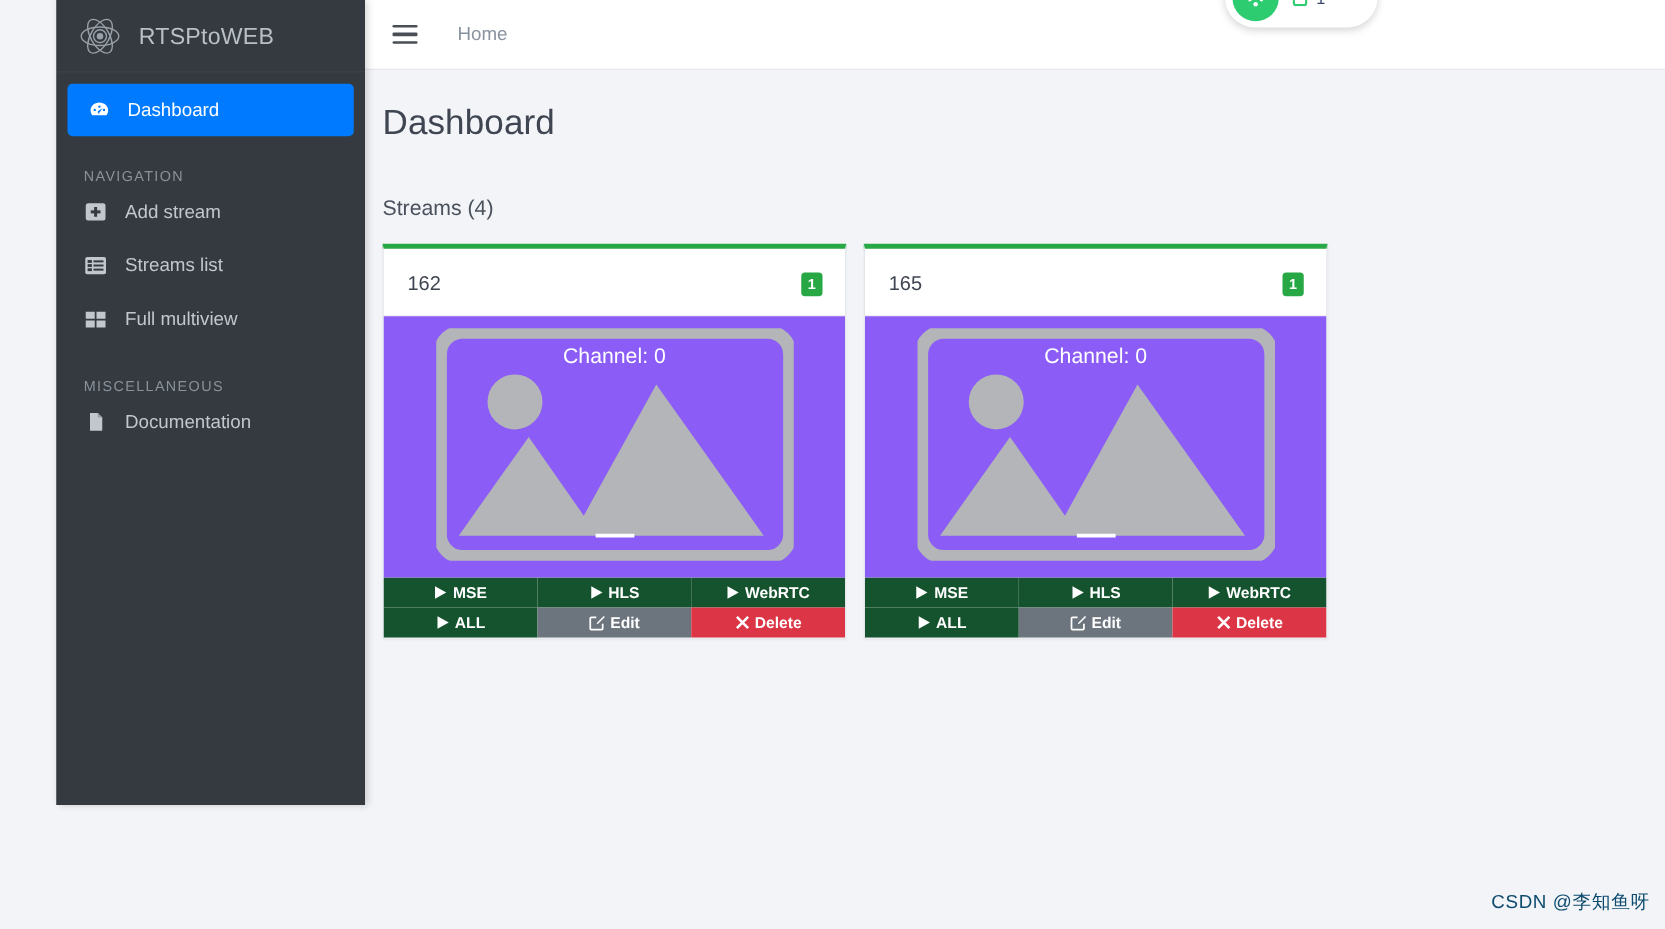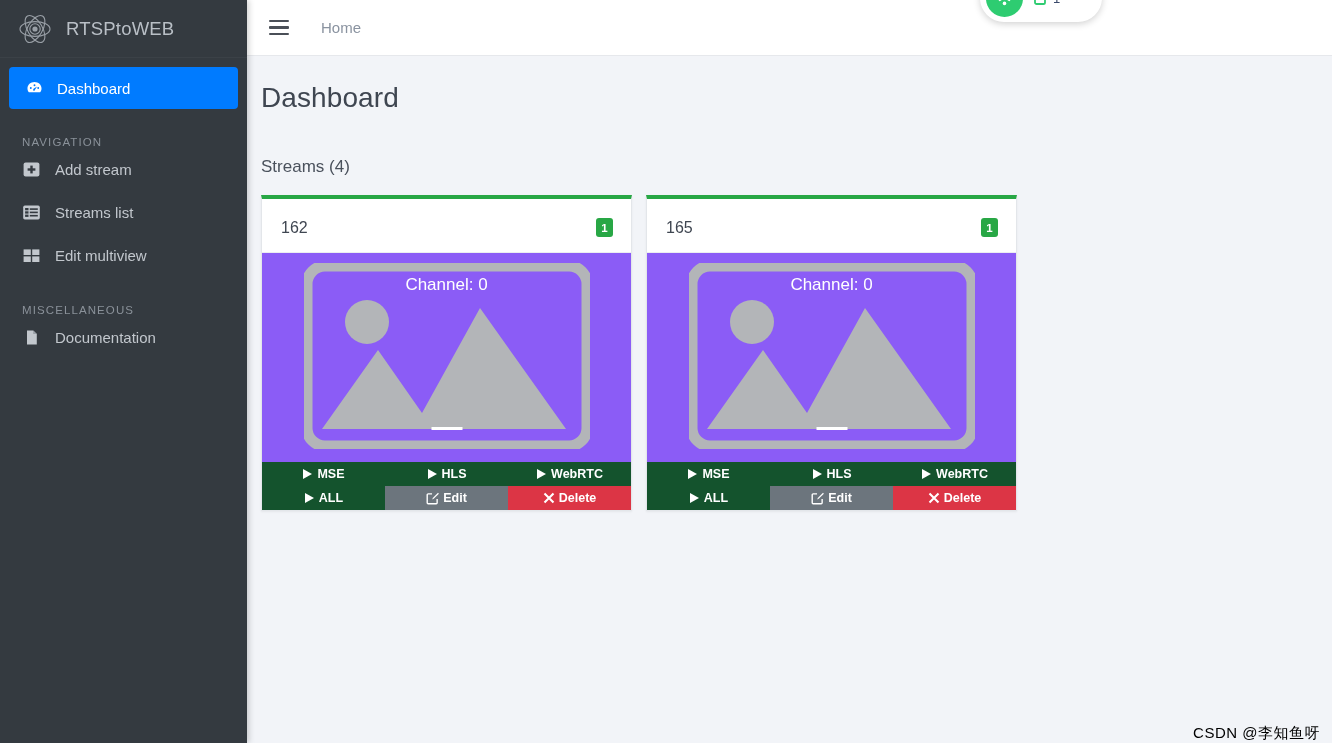--- a/index.html
+++ b/index.html
@@ -6,26 +6,27 @@
   html, body {
     width: 1332px; height: 743px;
     font-family: "Liberation Sans", sans-serif;
     overflow: hidden;
     background: #f2f4f8;
   }
   #app { position: relative; width: 1332px; height: 743px; display: flex; }
 
   
   .sidebar {
-    width: 247px; height: 743px;
+    width: 247px; height: 644px;
     background: #343a40;
     flex: 0 0 247px;
     position: relative;
     z-index: 5;
     box-shadow: 2px 0 6px rgba(0,0,0,0.18);
+    margin-left: 45px;
   }
   .brand {
     height: 58px;
     display: flex; align-items: center;
     padding-left: 18px;
     gap: 14px;
     border-bottom: 1px solid rgba(255,255,255,0.04);
   }
   .brand-logo { width: 34px; height: 34px; flex: 0 0 34px; }
   .brand-title {
@@ -173,22 +174,22 @@
   .fw-circle {
     width: 37px; height: 37px; border-radius: 50%;
     background: #2ecc71;
     display: flex; align-items: center; justify-content: center;
     flex: 0 0 37px;
   }
   .fw-right { display: flex; align-items: center; gap: 7px; }
   .fw-count { color: #3b4a6b; font-size: 13px; }
 
   .watermark {
-    position: absolute; right: 12px; bottom: 0;
-    color: #000000; font-size: 15px;
+    position: absolute; right: 12px; bottom: 12px;
+    color: #0c4a6e; font-size: 15px;
     letter-spacing: .5px;
     user-select: none;
   }
 </style>
 </head>
 <body>
 
 <div id="app">
 
   <aside class="sidebar">
@@ -251,21 +252,21 @@
 
     <div class="nav-item">
       <span class="nav-ico">
         <svg viewBox="0 0 19 19" width="19" height="19">
           <rect x="1.6" y="3.4" width="7.2" height="5.6" fill="#c2c7cd"></rect>
           <rect x="10.2" y="3.4" width="7.2" height="5.6" fill="#c2c7cd"></rect>
           <rect x="1.6" y="10.4" width="7.2" height="5.6" fill="#c2c7cd"></rect>
           <rect x="10.2" y="10.4" width="7.2" height="5.6" fill="#c2c7cd"></rect>
         </svg>
       </span>
-      <span>Edit multiview</span>
+      <span>Full multiview</span>
     </div>
 
     <div class="nav-heading">MISCELLANEOUS</div>
 
     <div class="nav-item">
       <span class="nav-ico">
         <svg viewBox="0 0 19 19" width="19" height="19">
           <path fill="#c2c7cd" d="M5 2.4h6.2l3.6 3.6v10.6H5z"></path>
           <path fill="#9aa0a7" d="M11.2 2.4l3.6 3.6h-3.6z"></path>
         </svg>

